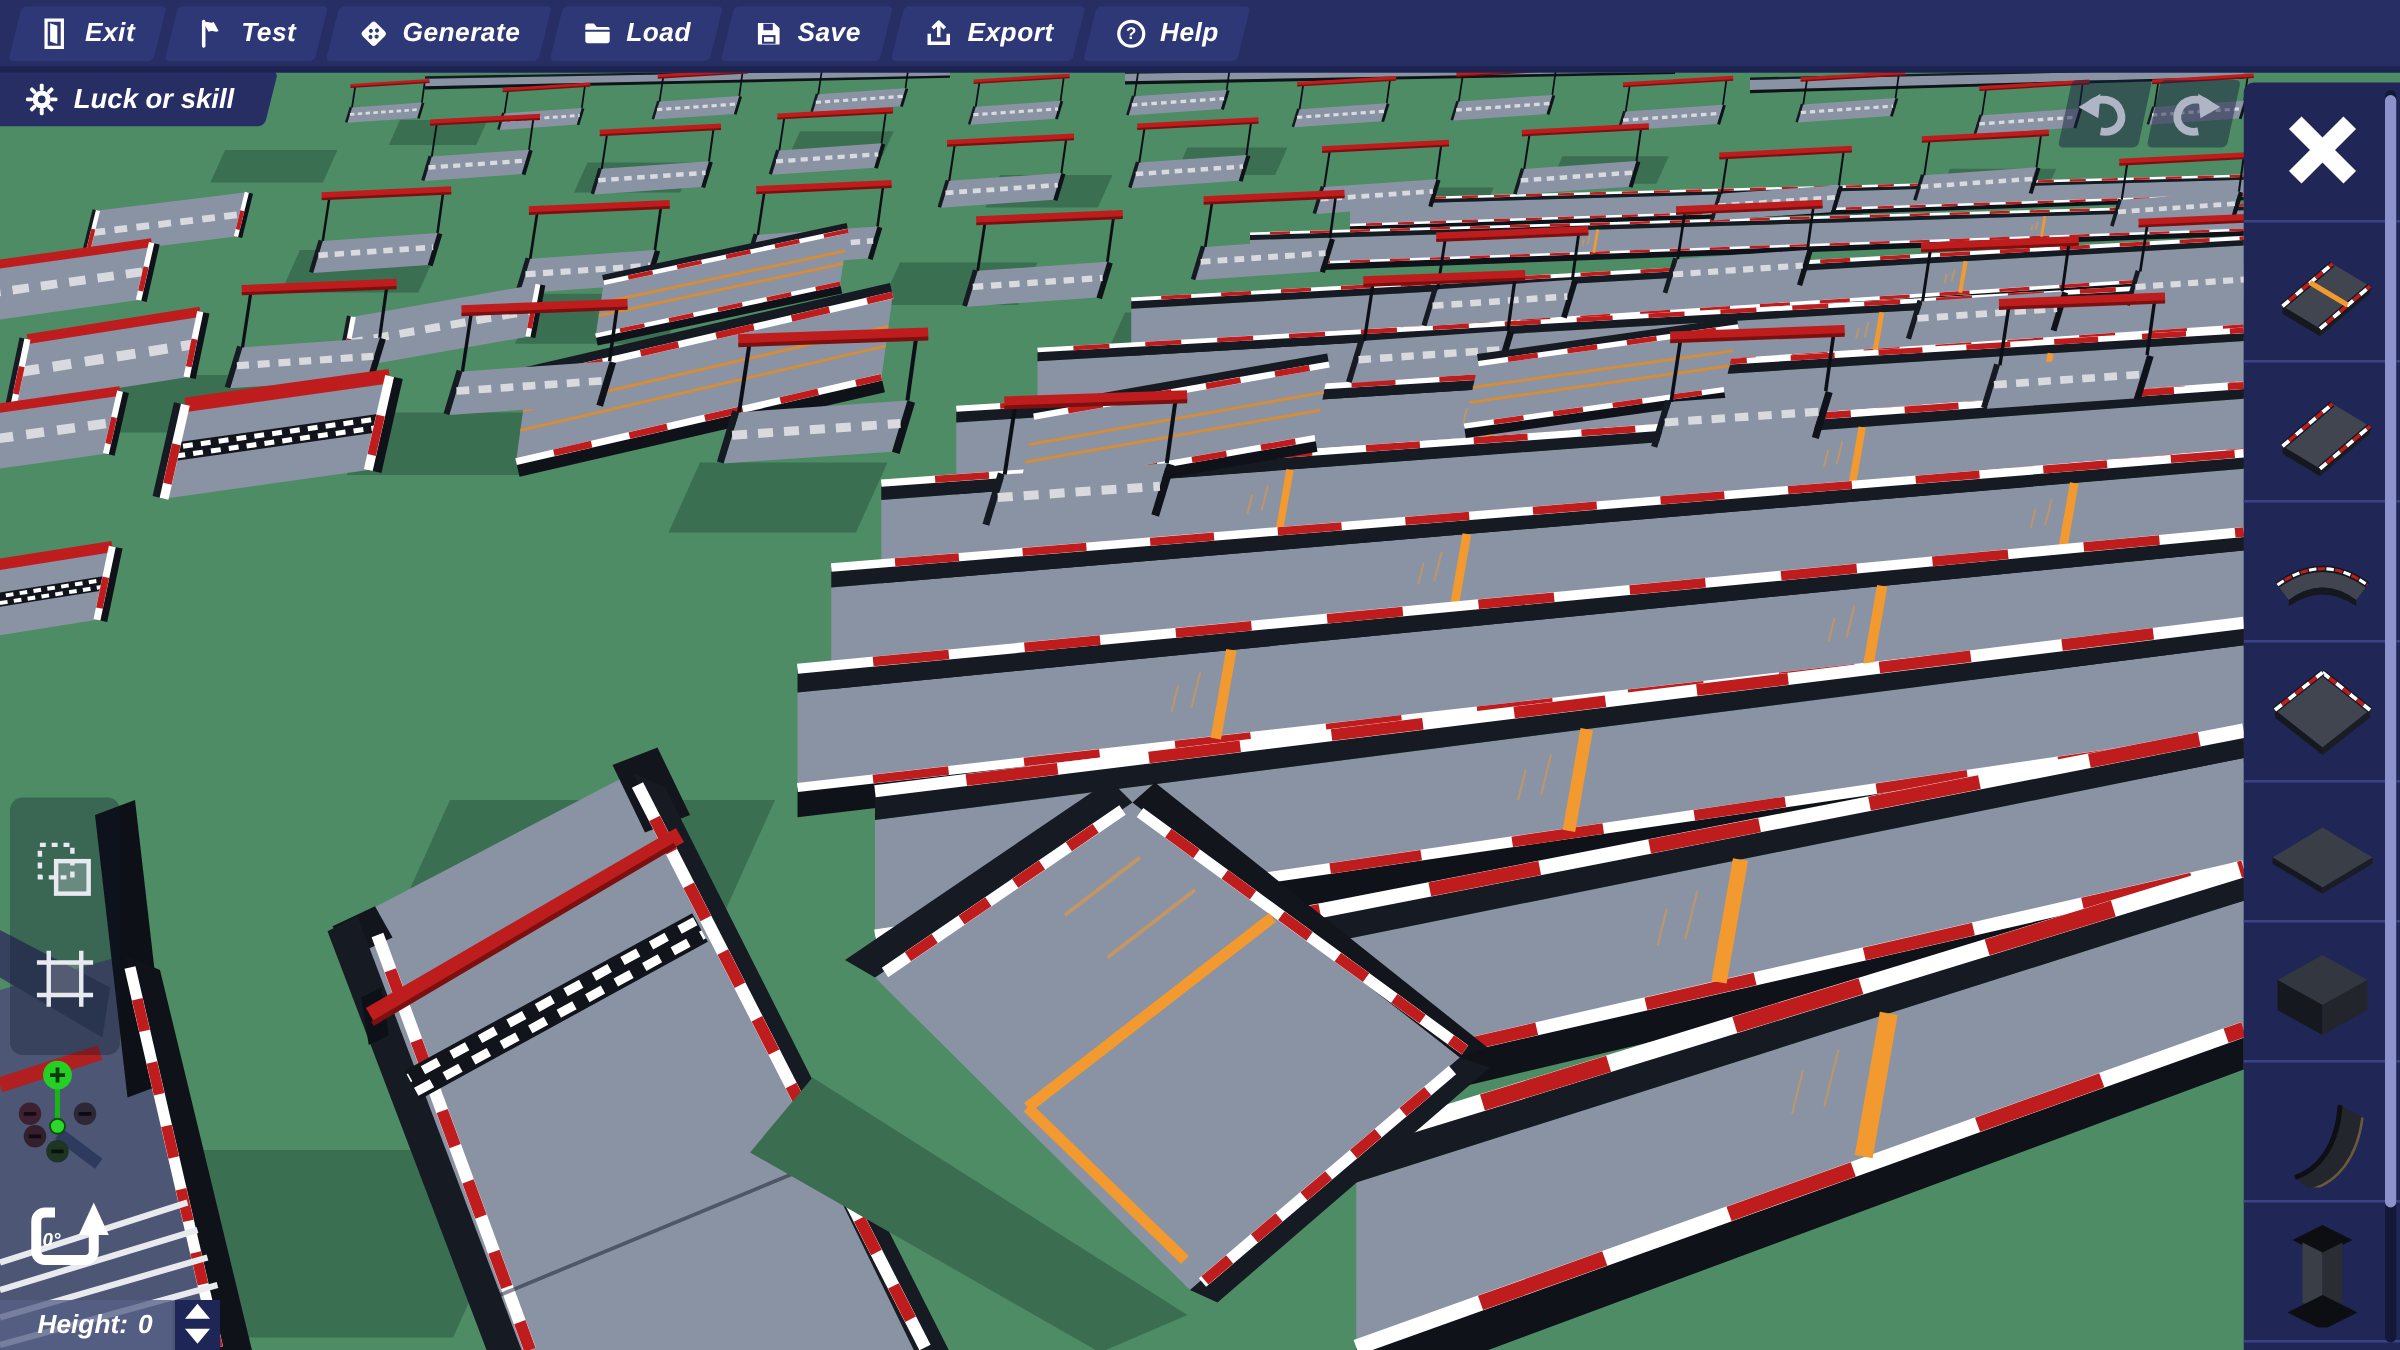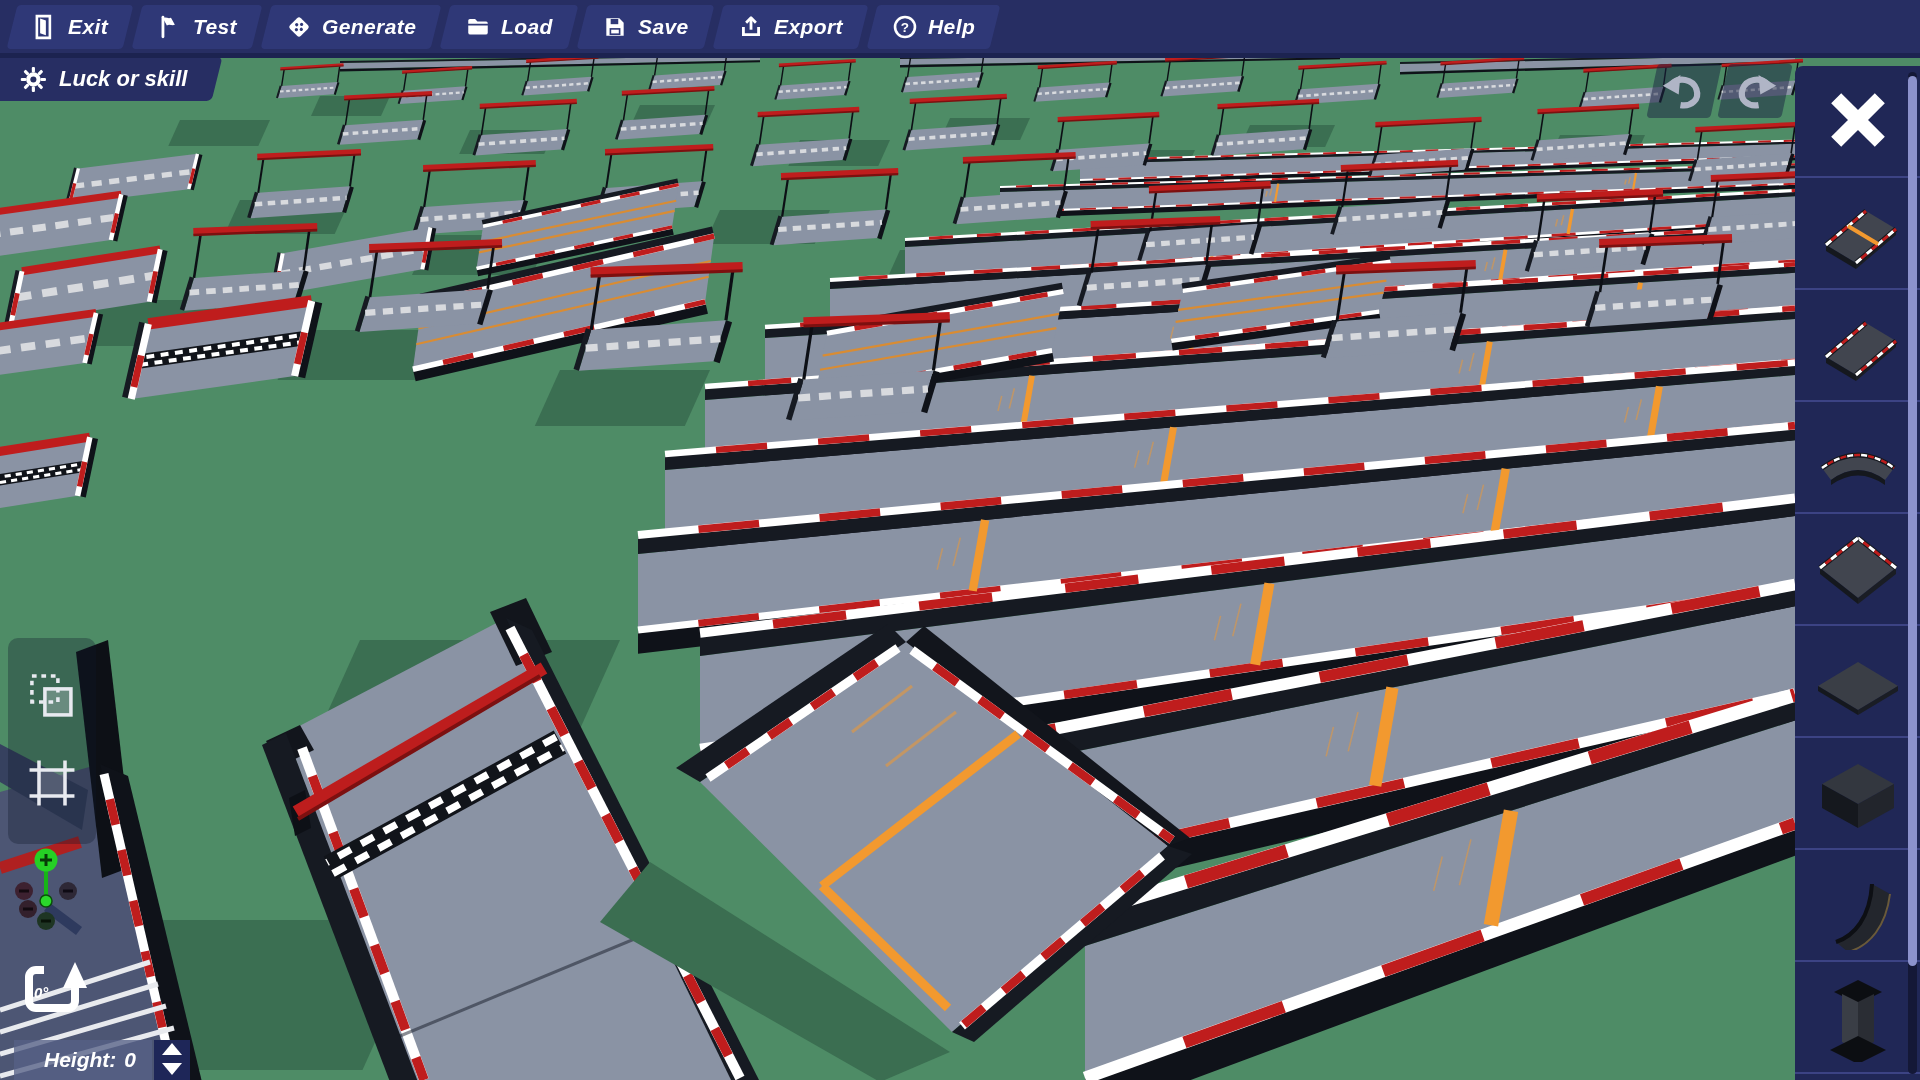--- a/index.html
+++ b/index.html
@@ -46,21 +46,21 @@
   .ltools button{background:transparent;border:none;cursor:pointer;padding:0;display:flex;}
 
   .gizmo{position:absolute;left:8px;top:845px;z-index:8;}
 
   .rotate{position:absolute;left:14px;top:948px;width:78px;height:74px;z-index:8;
           background:transparent;border:none;cursor:pointer;padding:0;}
   .rotate .deg{position:absolute;left:20px;top:36px;color:#fff;font-weight:bold;
                font-style:italic;font-size:15px;}
 
   
-  .heightbar{position:absolute;left:14px;top:1040px;height:40px;display:flex;align-items:stretch;z-index:10;}
+  .heightbar{position:absolute;left:0;top:1040px;height:40px;display:flex;align-items:stretch;z-index:10;}
   .hlabel{background:rgba(86,96,134,.78);display:flex;align-items:center;
           padding:0 16px 0 30px;color:#fff;font-weight:bold;font-style:italic;font-size:21px;gap:8px;}
   .hspin{width:36px;background:#1e2658;border:none;cursor:pointer;display:flex;
          align-items:center;justify-content:center;margin-left:2px;}
 </style>
 </head>
 <body>
 
 <div id="stage">
   <svg id="scene" width="1920" height="1080" viewBox="0 0 1920 1080">

